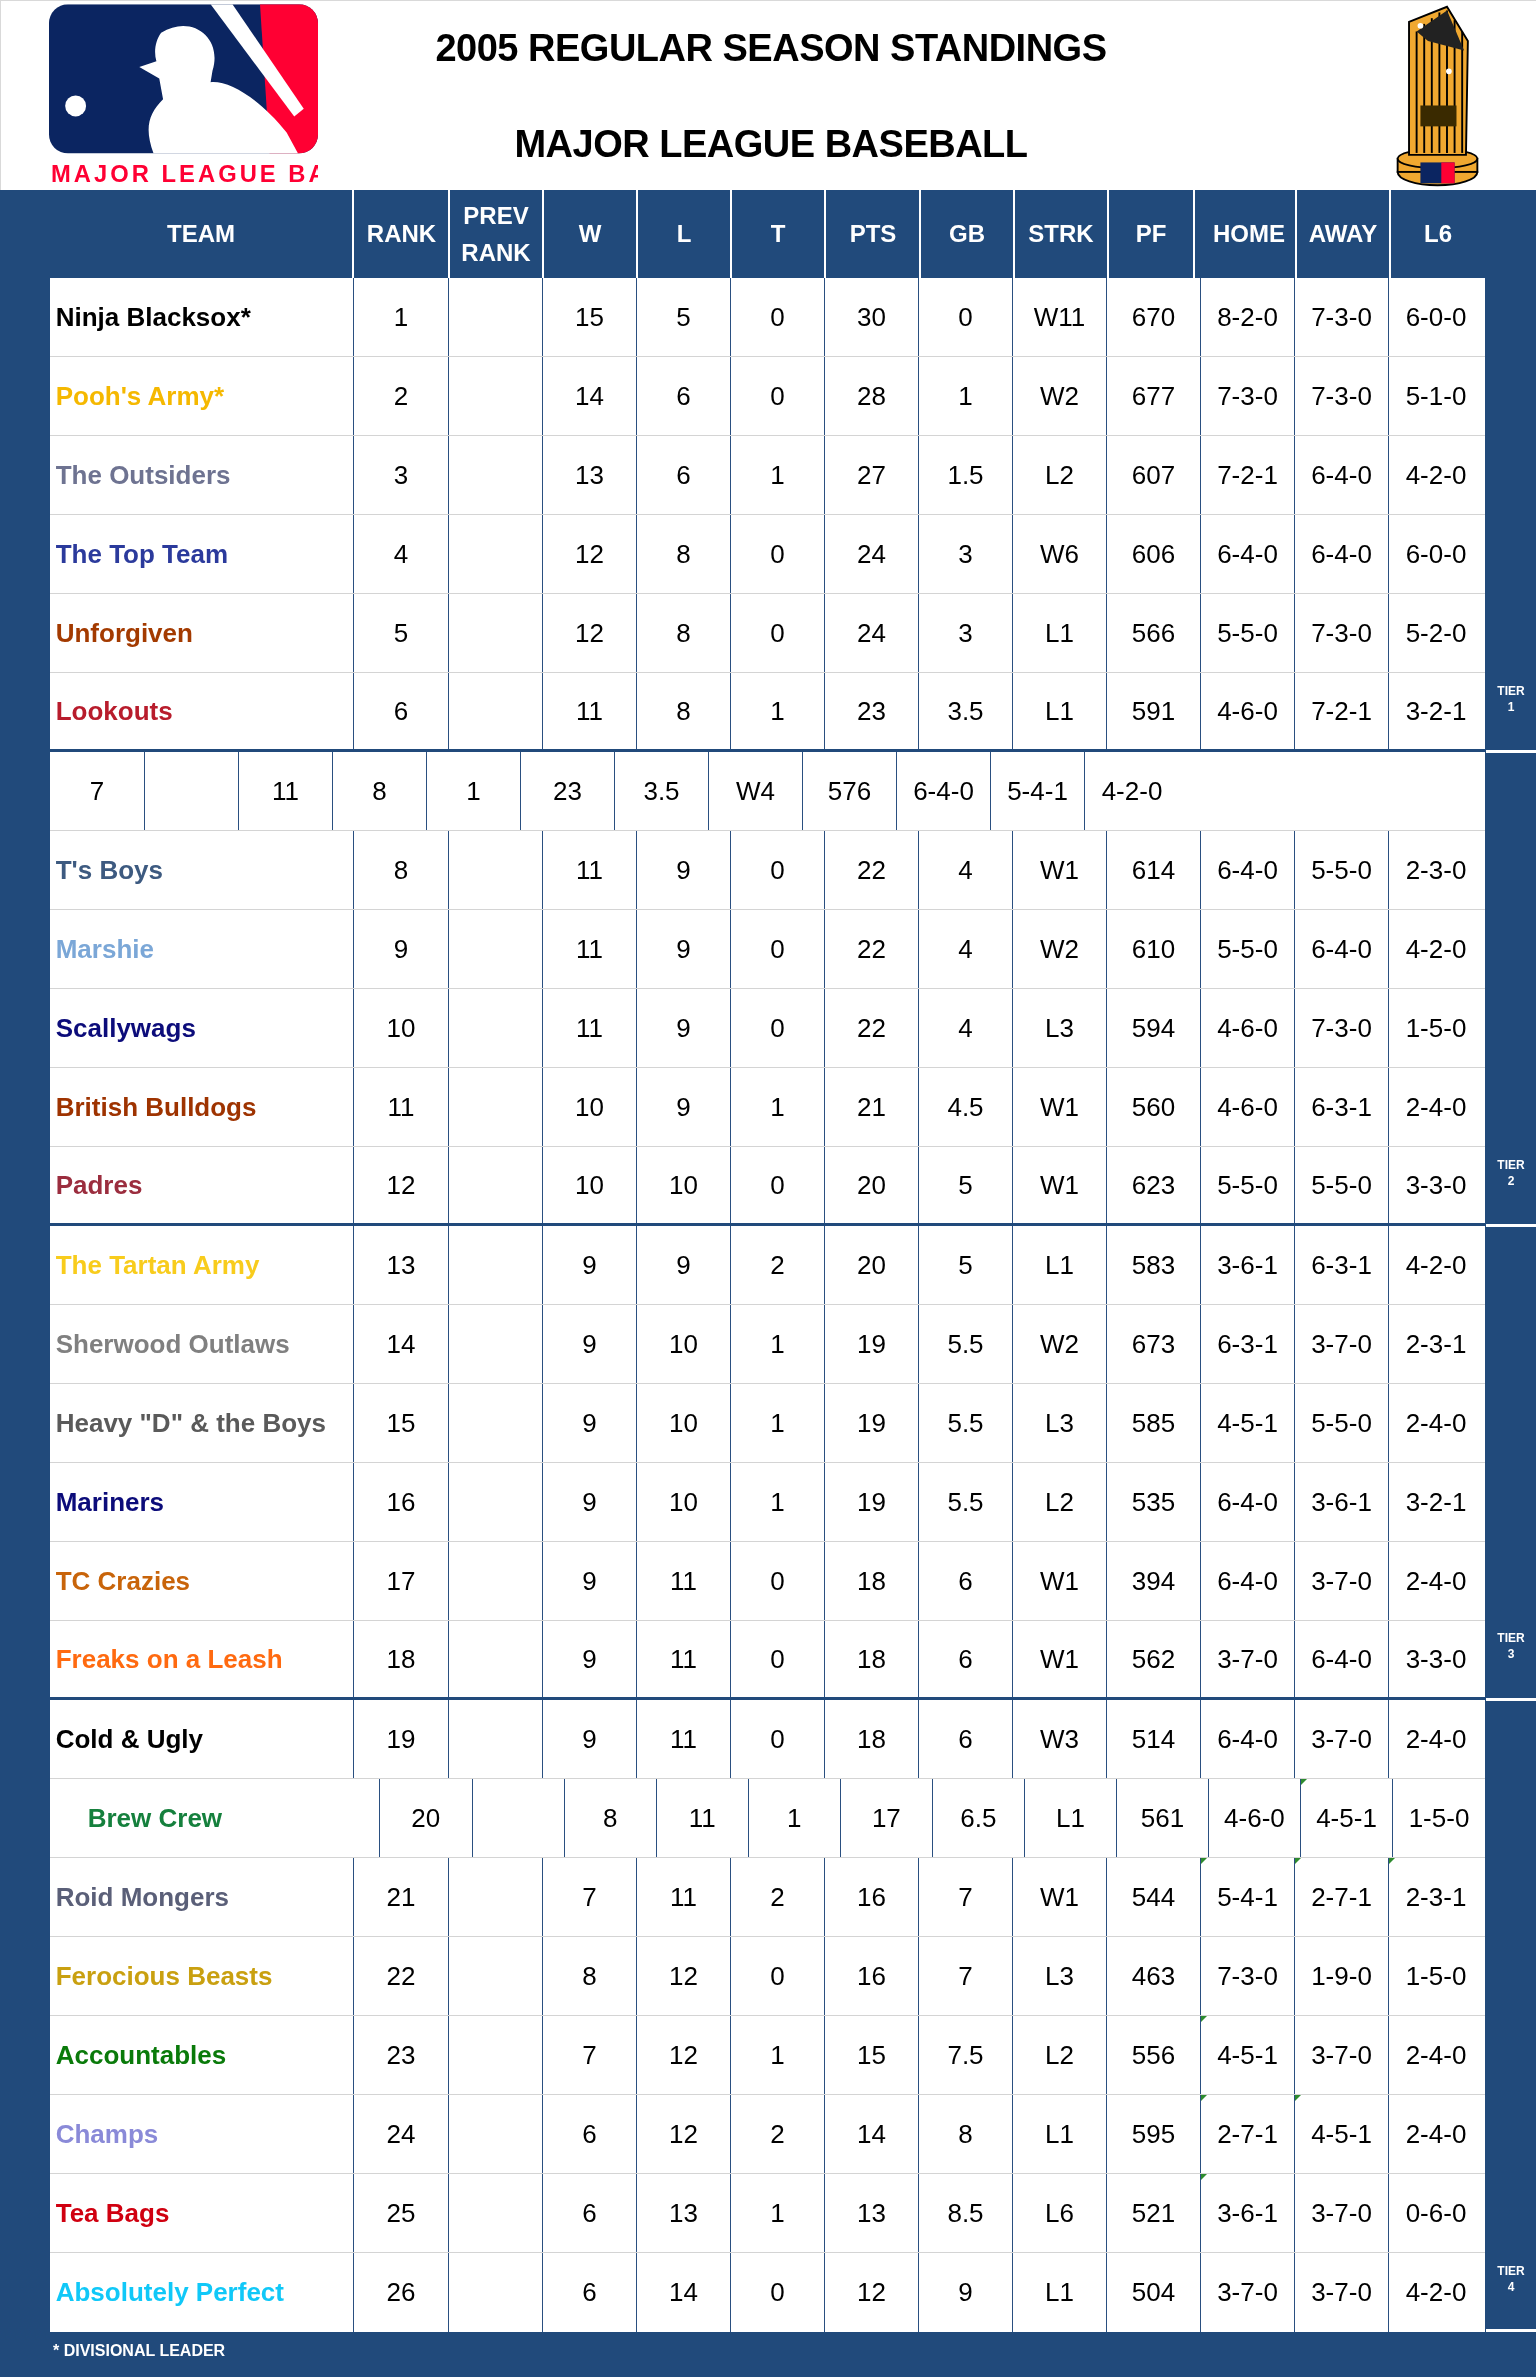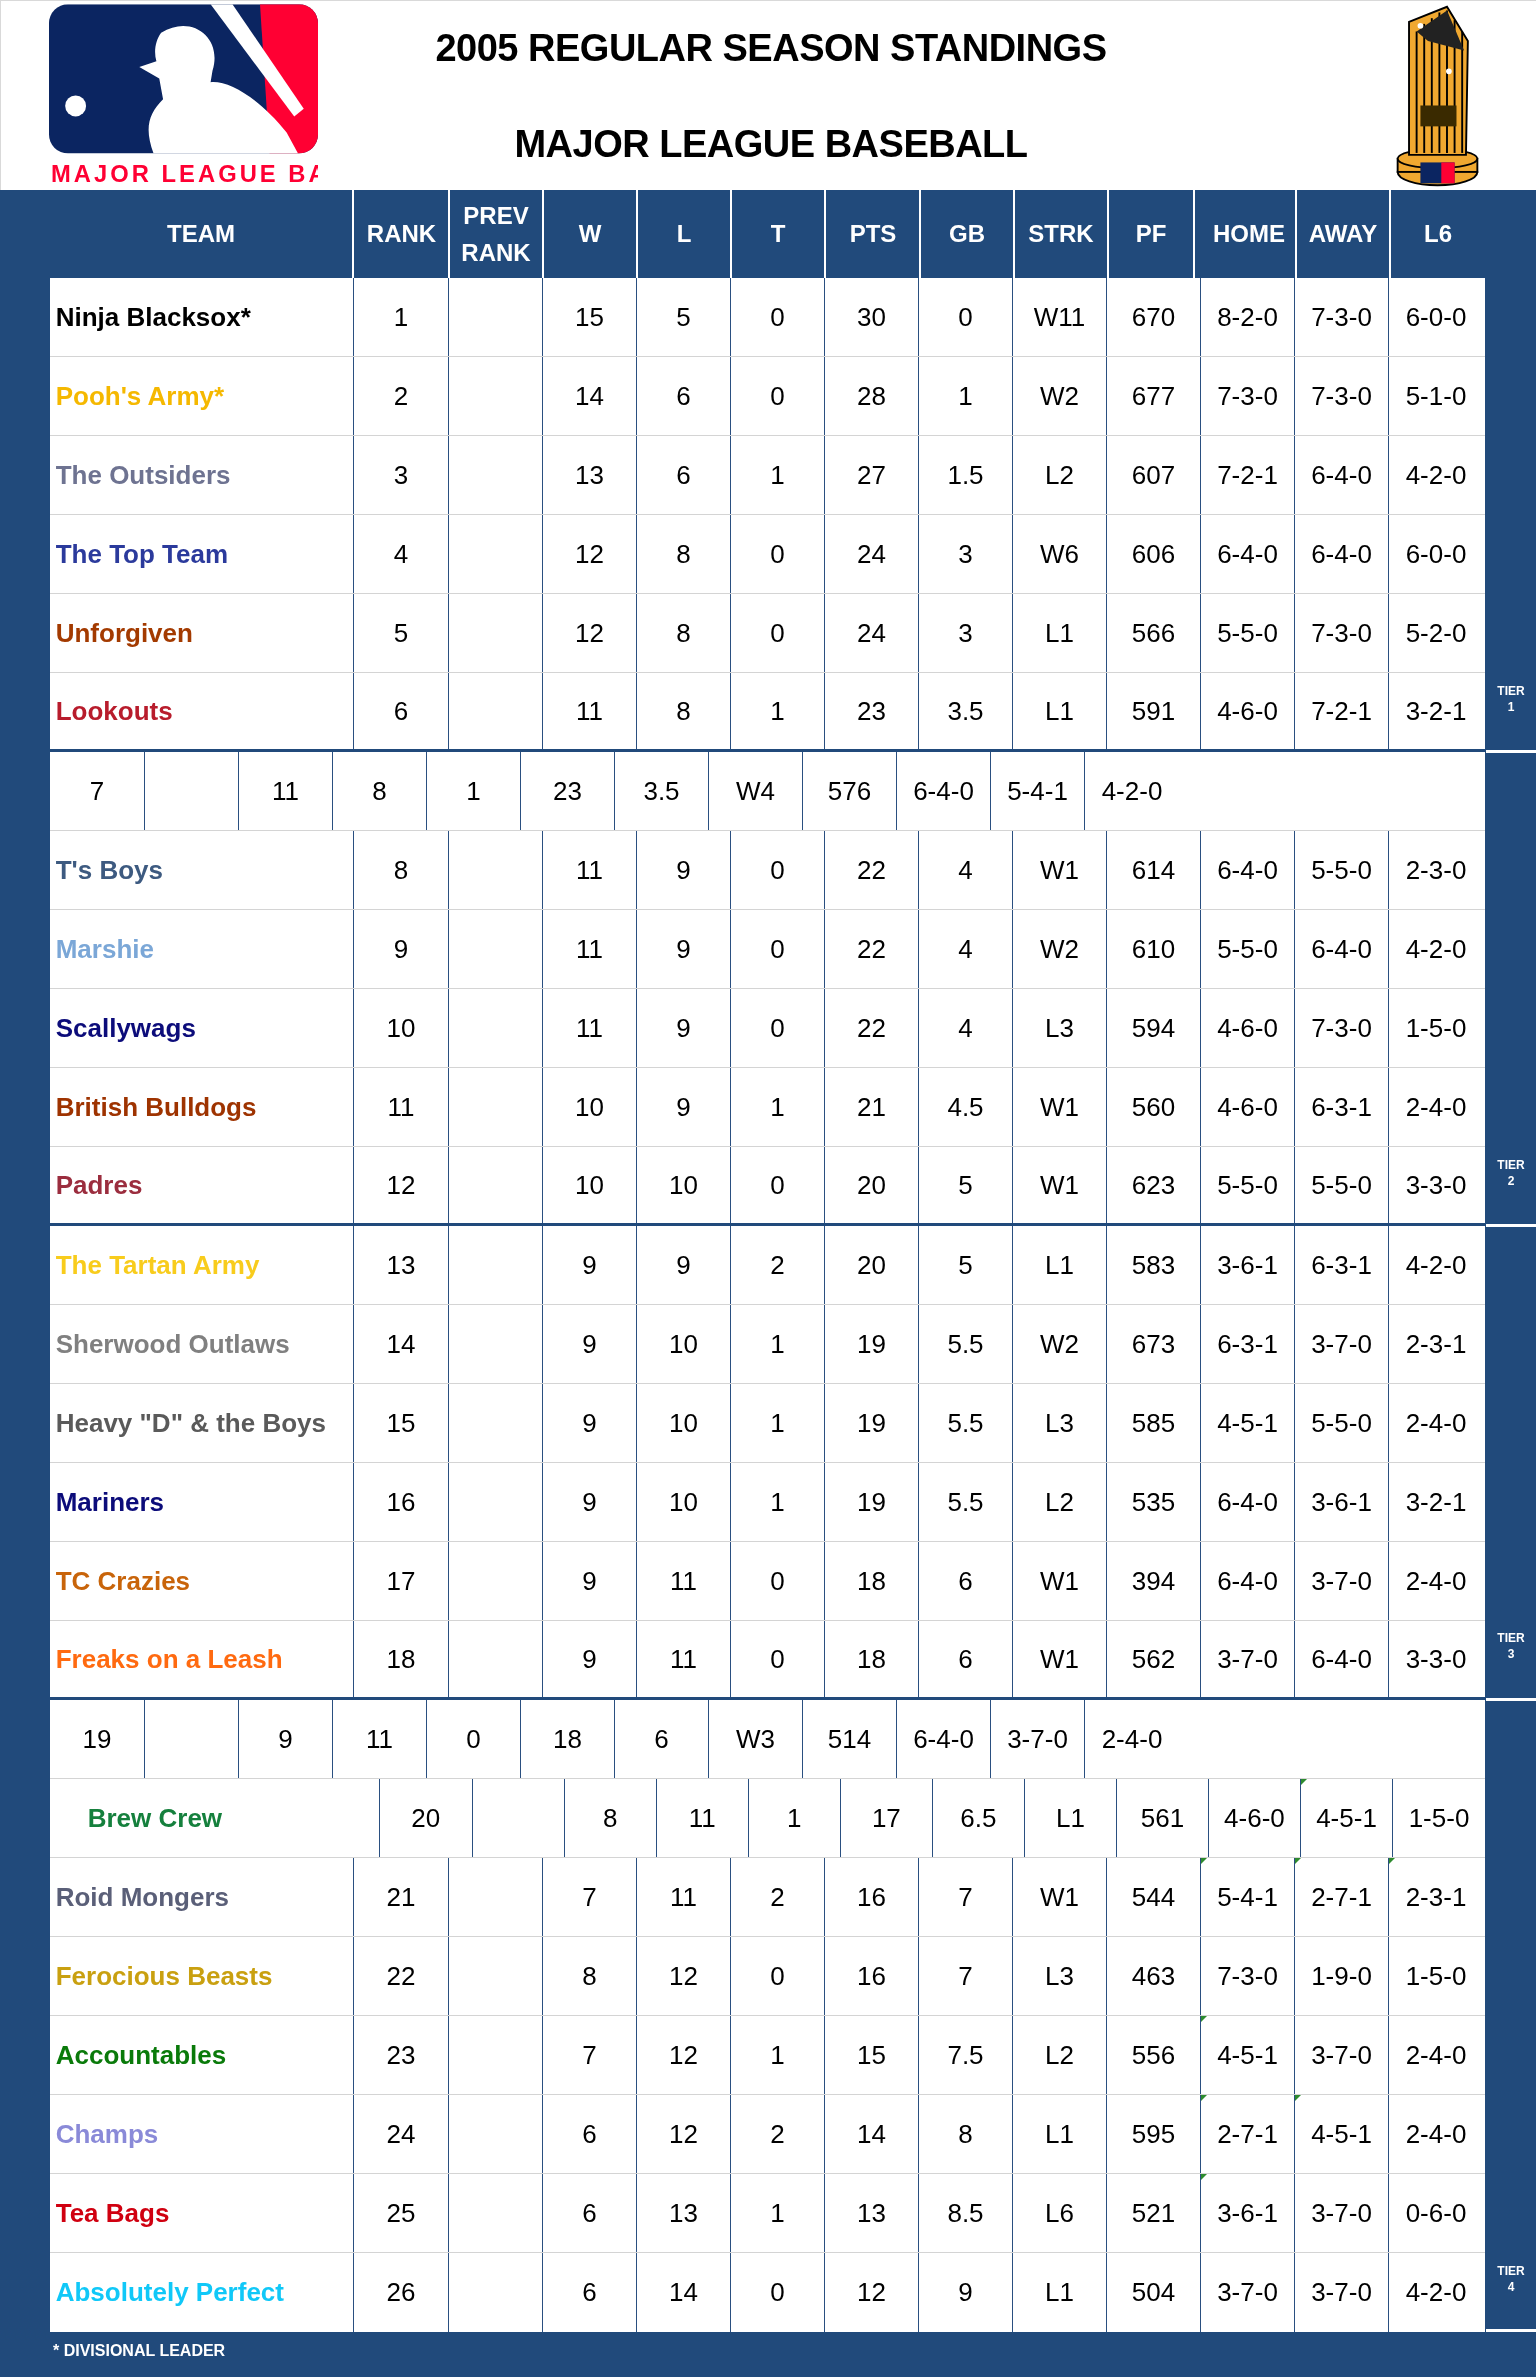--- a/index.html
+++ b/index.html
@@ -361,20 +361,21 @@
       <div class="cell num">0</div>
       <div class="cell num">18</div>
       <div class="cell num">6</div>
       <div class="cell num">W1</div>
       <div class="cell num">562</div>
       <div class="cell num">3-7-0</div>
       <div class="cell num">6-4-0</div>
       <div class="cell num lastc">3-3-0</div>
     </div>
     <div class="row">
+      <div class="cell team" style="color: rgb(0, 0, 0);">Cold &amp; Ugly</div>
       <div class="cell rank">19</div>
       <div class="cell num"></div>
       <div class="cell num">9</div>
       <div class="cell num">11</div>
       <div class="cell num">0</div>
       <div class="cell num">18</div>
       <div class="cell num">6</div>
       <div class="cell num">W3</div>
       <div class="cell num">514</div>
       <div class="cell num">6-4-0</div>

